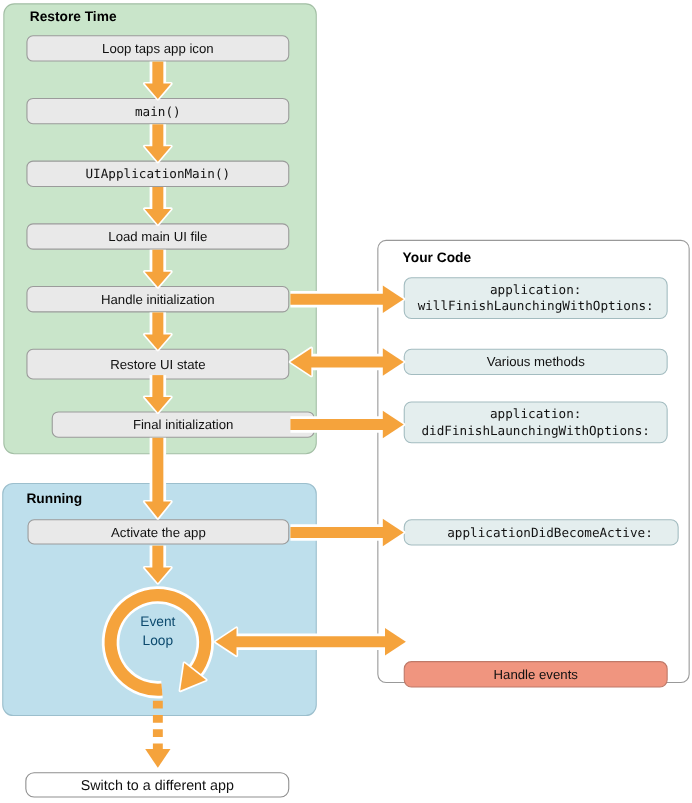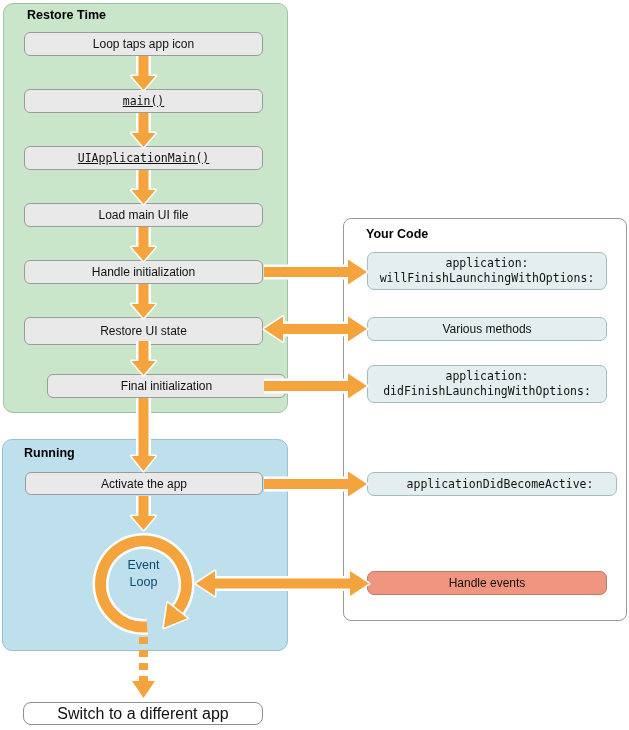--- a/index.html
+++ b/index.html
@@ -7,32 +7,32 @@
     position:relative;width:629px;height:730px;background:#fff;overflow:hidden;
     font-family:"Liberation Sans",sans-serif;color:#000;
   }
   .panel{position:absolute;box-sizing:border-box;border-radius:10px;}
   .panel-title{position:absolute;font-size:12.5px;font-weight:700;color:#000;}
   .node{
     position:absolute;box-sizing:border-box;display:flex;align-items:center;justify-content:center;
     background:#e9e9e9;border:1px solid #9b9b9b;border-radius:6px;
     font-size:12px;color:#111;text-align:center;z-index:2;
   }
-  .node.mono{font-family:"DejaVu Sans Mono",monospace;font-size:11.5px;text-decoration:underline;}
+  .node.mono{font-family:"DejaVu Sans Mono",monospace;font-size:11.5px;}
   .codebox{
     position:absolute;box-sizing:border-box;display:flex;flex-direction:column;align-items:center;justify-content:center;
     background:#e4eeee;border:1px solid #a3bcc0;border-radius:7px;
     font-size:12px;color:#111;text-align:center;z-index:2;line-height:15px;
   }
   .codebox.mono{font-family:"DejaVu Sans Mono",monospace;font-size:11.5px;}
   .codebox.handle{background:#f0957f;border-color:#bf7968;}
   .whitebox{
     position:absolute;box-sizing:border-box;display:flex;align-items:center;justify-content:center;
     background:#fff;border:1px solid #8f8f8f;border-radius:8px;
-    font-size:16px;color:#111;z-index:2;
+    font-size:13px;color:#111;z-index:2;
   }
   #event-loop-label{
     position:absolute;left:103px;top:557px;width:81px;z-index:3;
     font-size:12.5px;line-height:17px;text-align:center;color:#0c4a6e;
   }
   #arrow-layer{position:absolute;left:0;top:0;z-index:5;pointer-events:none;}
   .cw{stroke:#fff;stroke-width:15;fill:none;}
   .co{stroke:#f5a33c;stroke-width:10;fill:none;}
   .head{fill:#f5a33c;stroke:#fff;stroke-width:3;paint-order:stroke;stroke-linejoin:round;}
   .ringw{stroke:#fff;stroke-width:16;fill:none;}
@@ -76,21 +76,21 @@
   <div class="codebox" style="left:367px;top:317px;width:240px;height:24px;">
     <span>Various methods</span>
   </div>
   <div class="codebox mono" style="left:367px;top:365px;width:240px;height:38px;">
     <span>application:</span>
     <span>didFinishLaunchingWithOptions:</span>
   </div>
   <div class="codebox mono" style="left:367px;top:472px;width:250px;height:24px;padding-left:16px;">
     <span>applicationDidBecomeActive:</span>
   </div>
-  <div class="codebox handle" style="left:367px;top:571px;width:240px;height:24px;">
+  <div class="codebox handle" style="left:367px;top:601px;width:240px;height:24px;">
     <span>Handle events</span>
   </div>
 
   <div class="whitebox" style="left:23px;top:702px;width:240px;height:23px;">Switch to a different app</div>
 
   <svg id="arrow-layer" width="629" height="730" viewBox="0 0 629 730">
     <defs>
       <g id="varrow">
         <line class="cw" x1="0" y1="0" x2="0" y2="21"></line>
         <polygon class="head" points="-12,20 12,20 0,34"></polygon>

